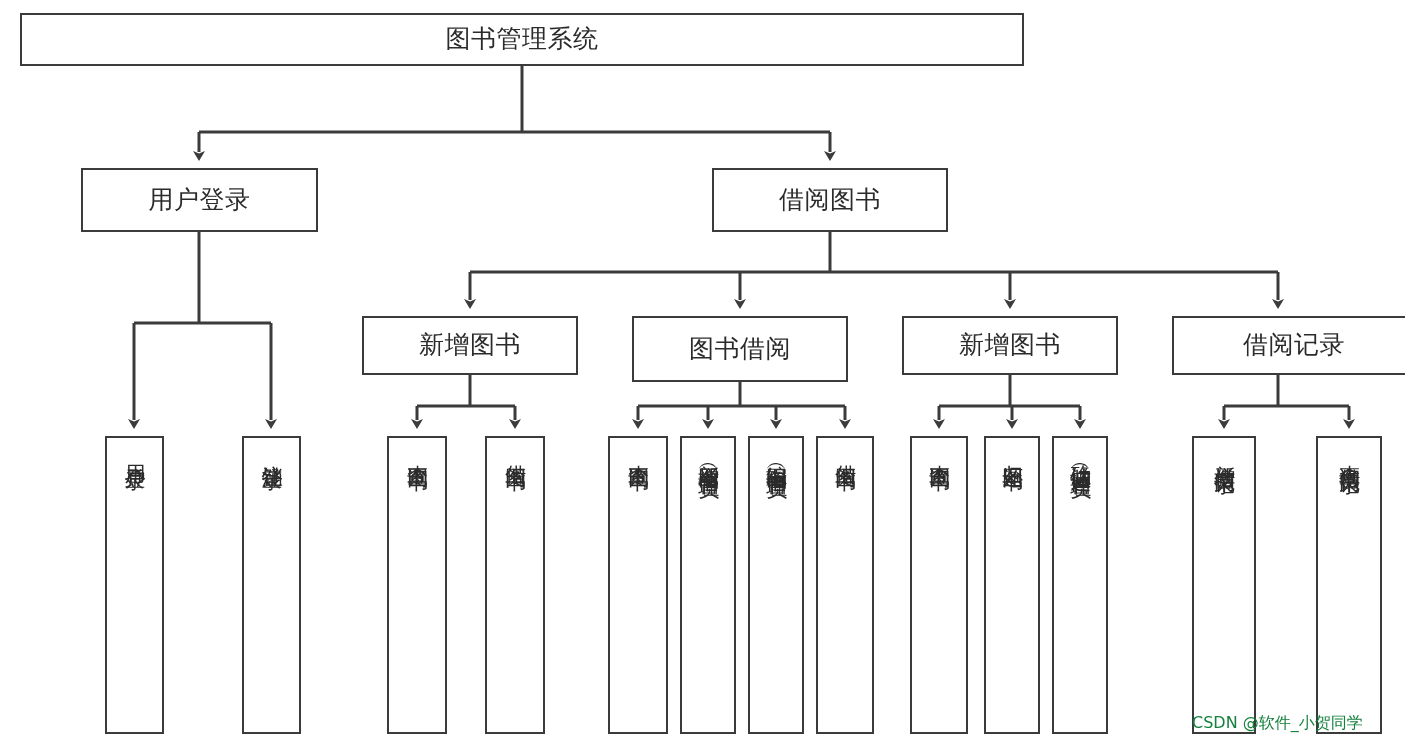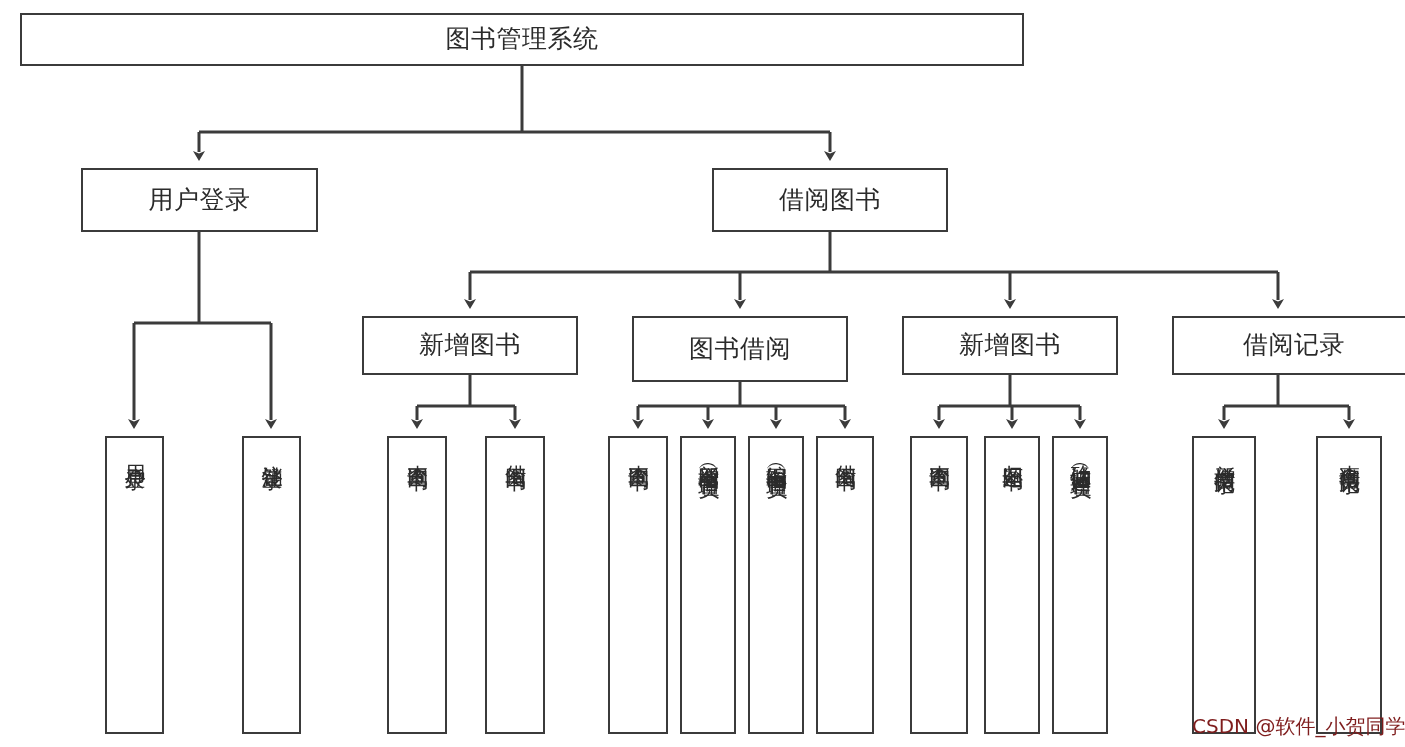--- a/index.html
+++ b/index.html
@@ -53,22 +53,22 @@
   .node.vert .label {
     writing-mode: vertical-rl;
     text-orientation: upright;
     font-size: 21px;
     letter-spacing: 2px;
   }
   #watermark {
     position: absolute;
     left: 1192px;
     top: 713px;
-    font-size: 20px;
-    color: #7f1d1d;
+    font-size: 16px;
+    color: #15803d;
     white-space: nowrap;
     font-family: "DejaVu Sans", "Liberation Sans", sans-serif;
   }
 </style>
 </head>
 <body>
 
 <div id="diagram-root">
 
   <svg id="wires" viewBox="0 0 1405 747" width="1405" height="747" xmlns="http://www.w3.org/2000/svg">

